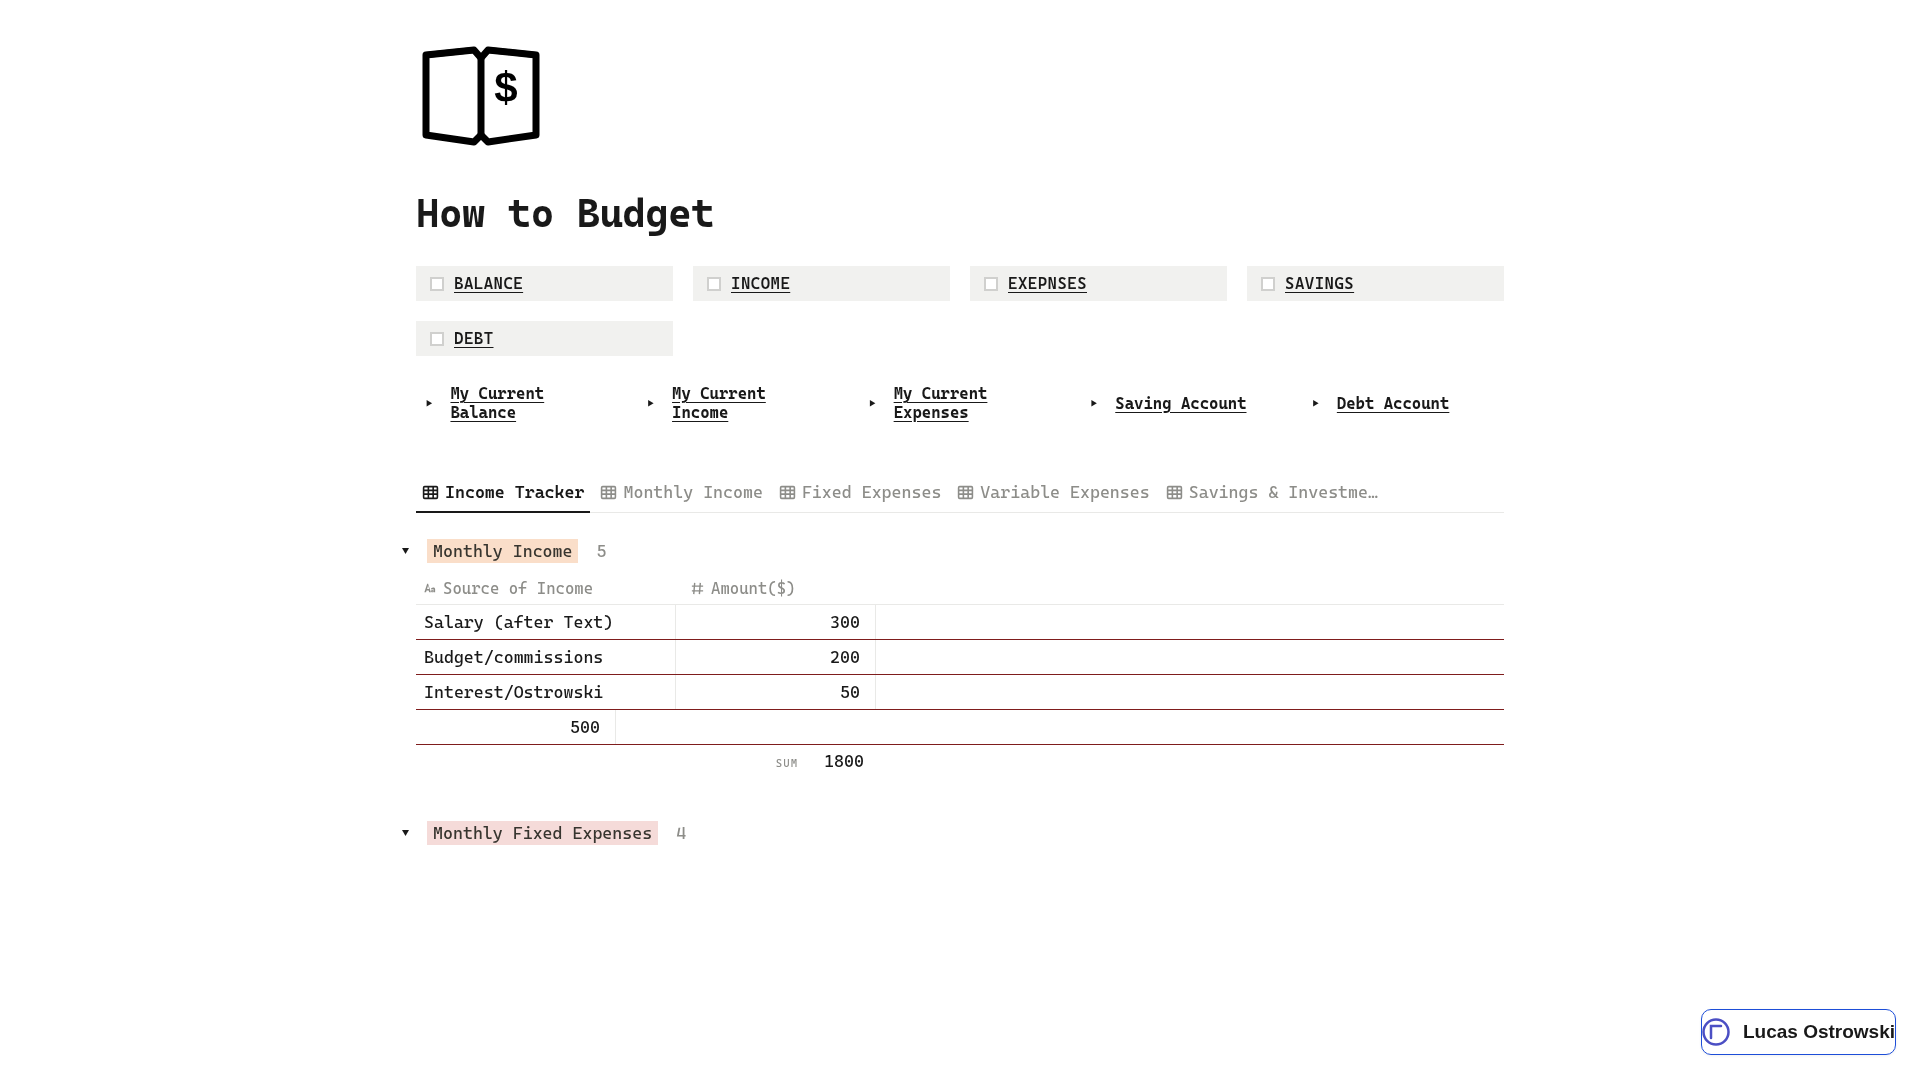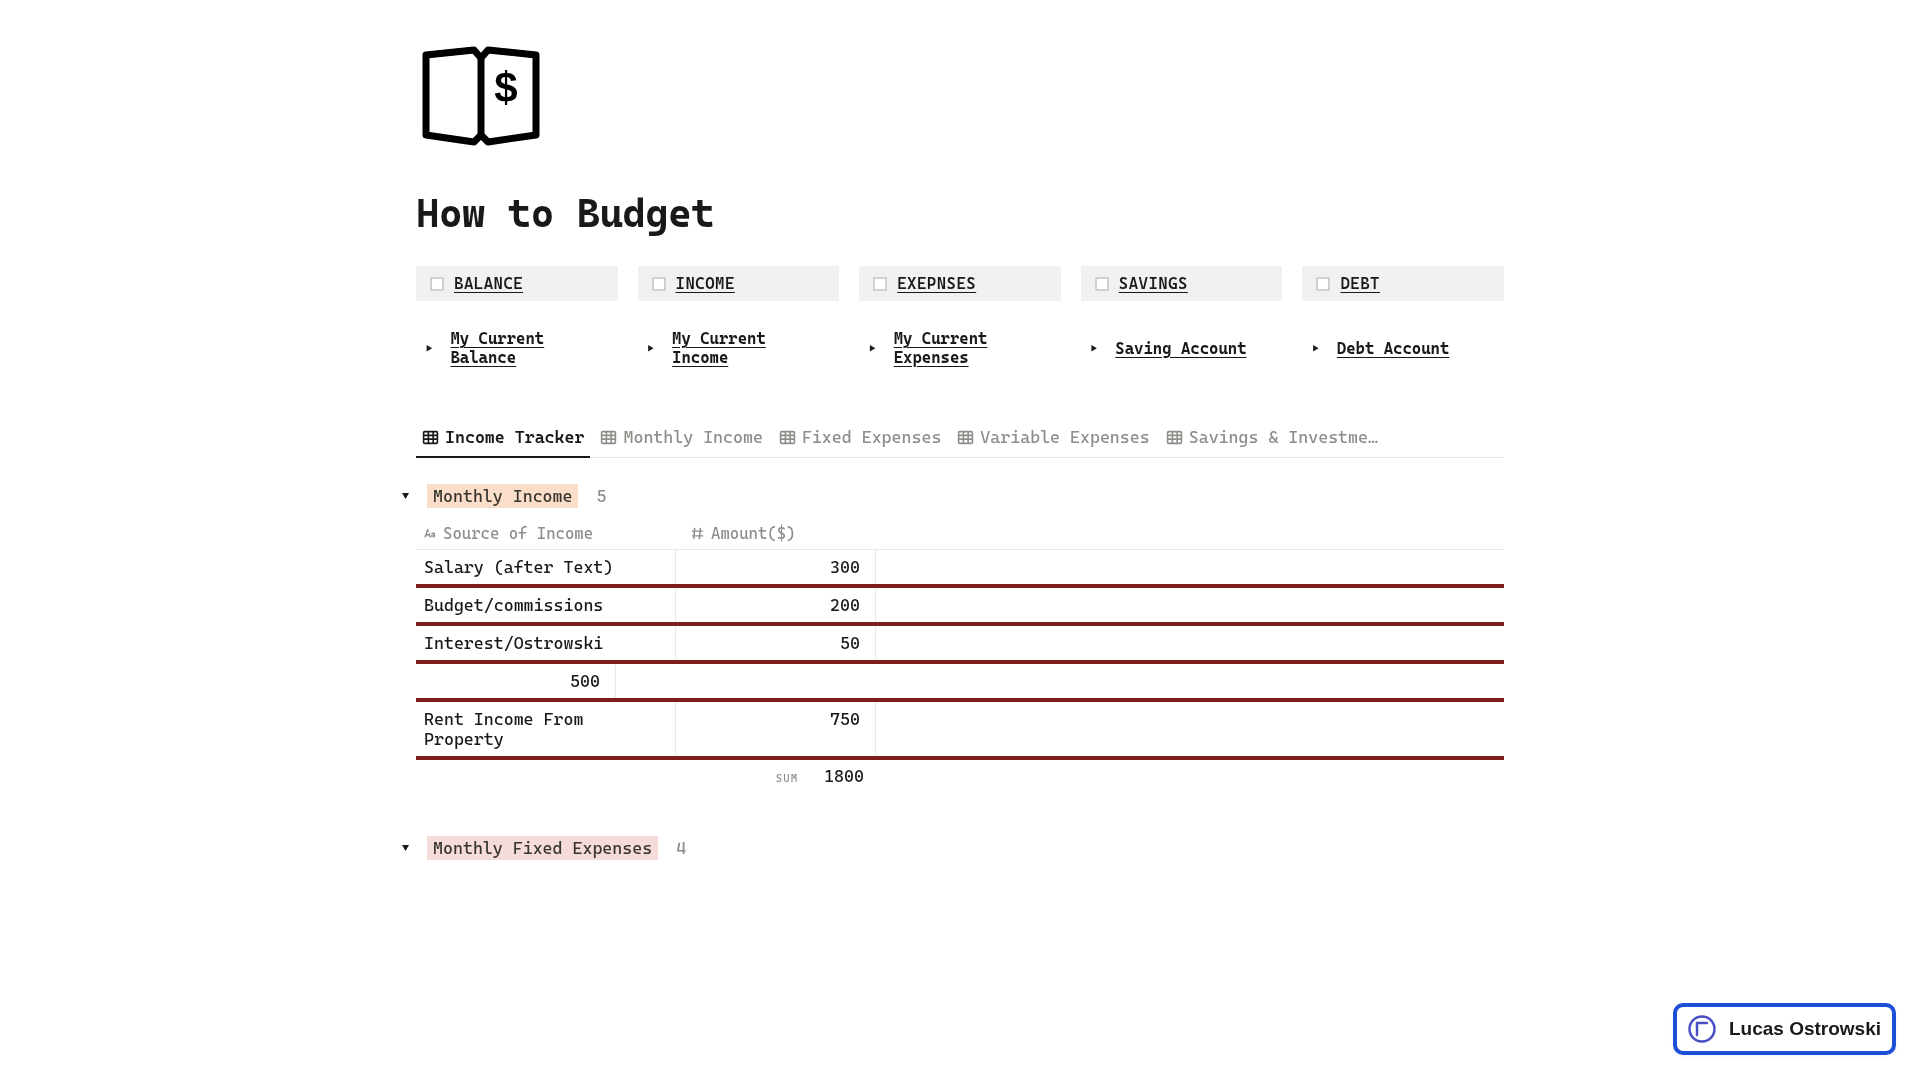--- a/index.html
+++ b/index.html
@@ -28,21 +28,21 @@
       height: 100%;
     }
     .page-title {
       font-size: 40px;
       font-weight: 700;
       margin-bottom: 30px;
       letter-spacing: -0.5px;
     }
     .category-row {
       display: grid;
-      grid-template-columns: repeat(5, 1fr);
+      grid-template-columns: repeat(4, 1fr);
       gap: 20px;
       margin-bottom: 24px;
     }
     .category-card {
       background: #f1f1ef;
       padding: 8px 14px;
       display: flex;
       align-items: center;
       gap: 10px;
     }
@@ -161,21 +161,22 @@
     }
     .th-source { width: 260px; padding-left: 6px; }
     .th-amount { width: 200px; padding-left: 14px; }
     .th-icon {
       width: 15px;
       height: 15px;
       display: inline-flex;
     }
     .table-row {
       display: flex;
-      border-bottom: 4px solid #7f1d1d;
+      border-bottom: 1px solid #7f1d1d;
+      align-items: center;
     }
     .td {
       font-size: 17px;
       padding: 7px 8px;
     }
     .td-source {
       width: 260px;
       border-right: 1px solid #e9e9e7;
     }
     .td-amount {
@@ -204,23 +205,23 @@
       margin-right: 16px;
     }
     .sum-value {
       font-weight: 500;
     }
     .user-badge {
       position: fixed;
       bottom: 24px;
       right: 24px;
       background: #fff;
-      border: 4px solid #1d4ed8;
+      border: 1px solid #1d4ed8;
       border-radius: 10px;
-      padding: 8px 11px;
+      padding: 8px 0;
       display: flex;
       align-items: center;
       gap: 13px;
       box-shadow: 0 1px 3px rgba(0,0,0,0.06);
     }
     .user-avatar {
       width: 28px;
       height: 28px;
     }
     .user-name {
@@ -377,25 +378,20 @@
     </div>
     <div class="table-row">
       <div class="td td-source">Interest/Ostrowski</div>
       <div class="td td-amount">50</div>
       <div class="td td-filler"></div>
     </div>
     <div class="table-row">
       <div class="td td-amount">500</div>
       <div class="td td-filler"></div>
     </div>
-    <div class="table-row">
-      <div class="td td-source">Rent Income From Property</div>
-      <div class="td td-amount">750</div>
-      <div class="td td-filler"></div>
-    </div>
 
     <div class="table-footer">
       <div class="sum-cell">
         <span class="sum-label">SUM</span>
         <span class="sum-value">1800</span>
       </div>
     </div>
   </div>
 
   <div class="group-header">

